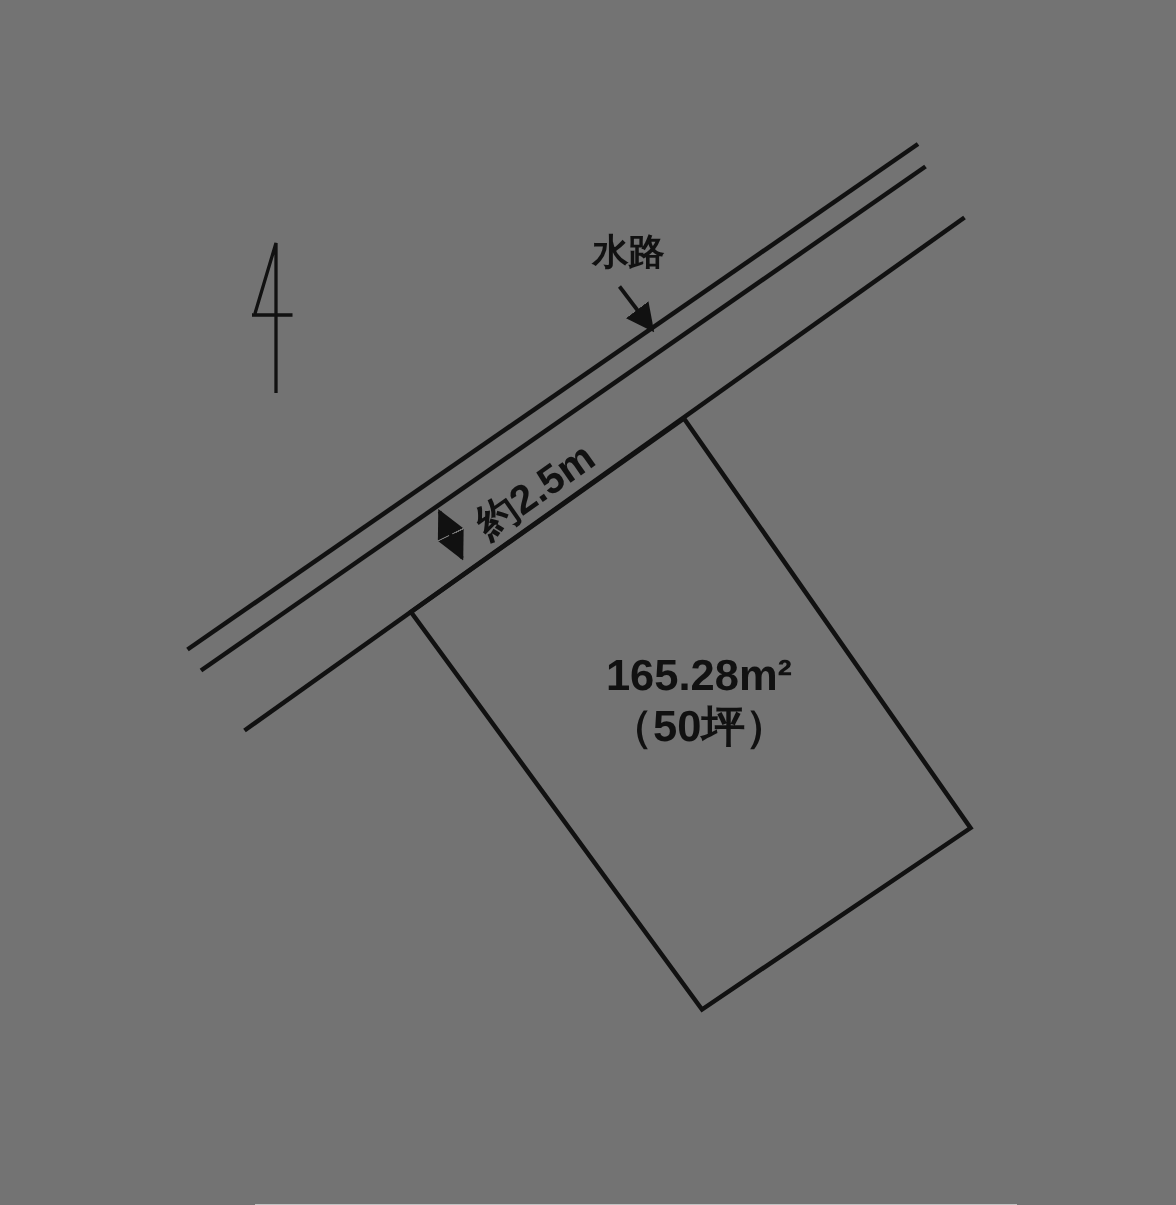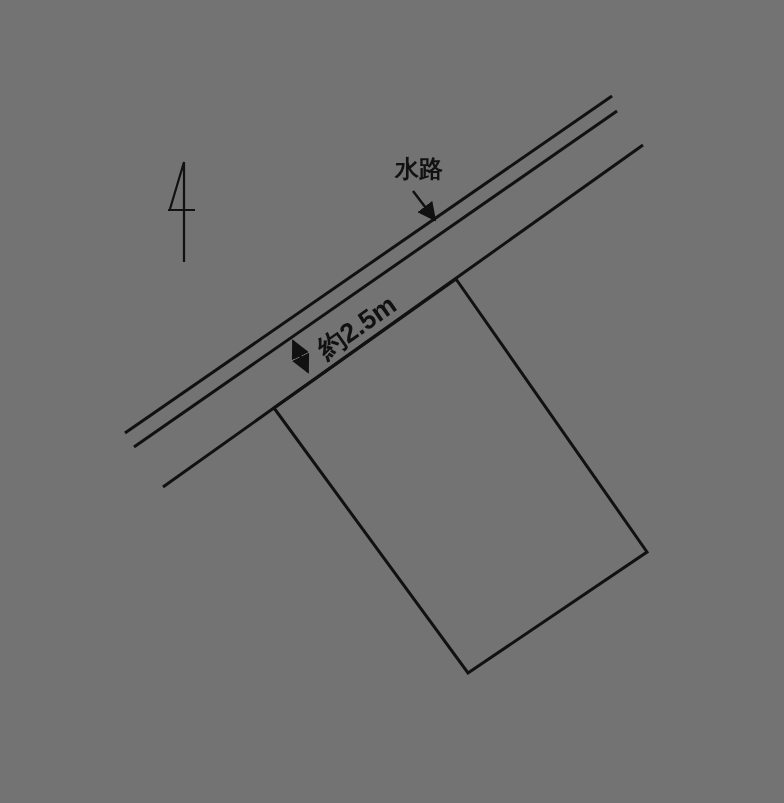--- a/index.html
+++ b/index.html
@@ -76,14 +76,18 @@
       <path stroke-width="2.5" marker-end="url(#arrowhead)" d="M413,191 L435,220"></path>
 
       <path stroke-width="2.5" marker-start="url(#arrowhead)" marker-end="url(#arrowhead)" d="M293,341 L308,372"></path>
     </g>
   </svg>
 
   <div class="label waterway-label">水路</div>
 
   <div class="label road-width-label">約2.5m</div>
 
+  <div class="label area-label">
+    <div>165.28m²</div>
+    <div>（50坪）</div>
+  </div>
 
 </div>
 
 </body></html>

